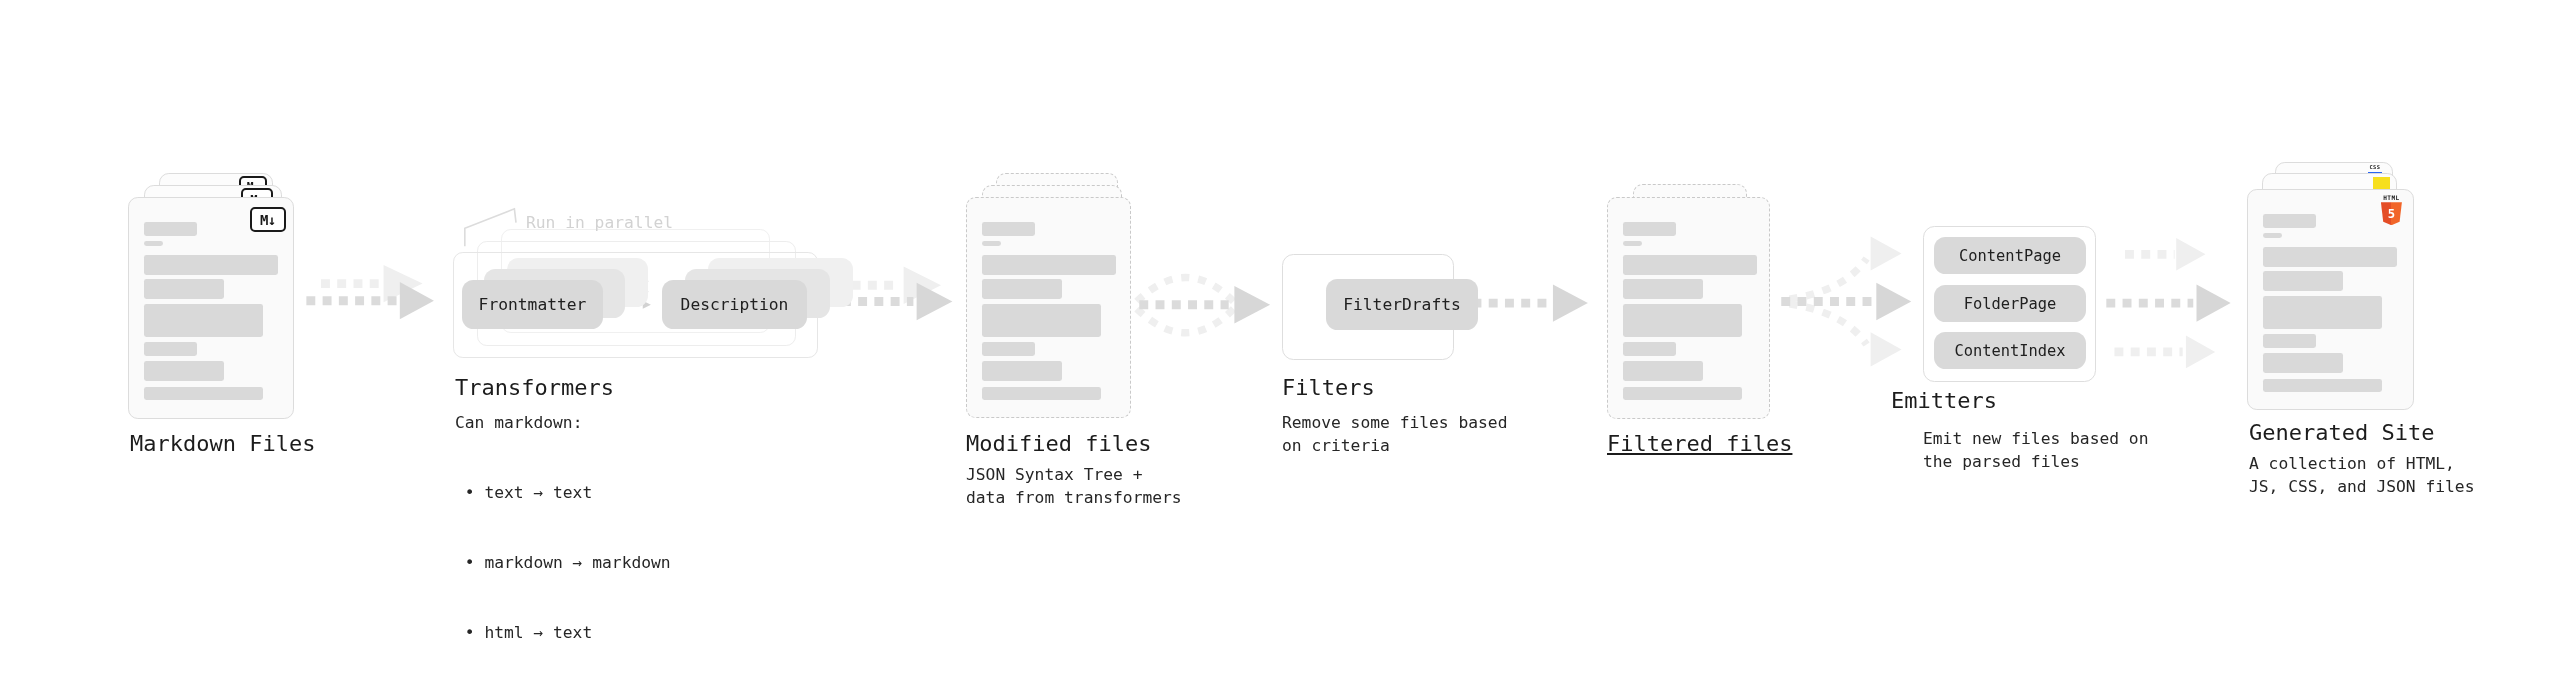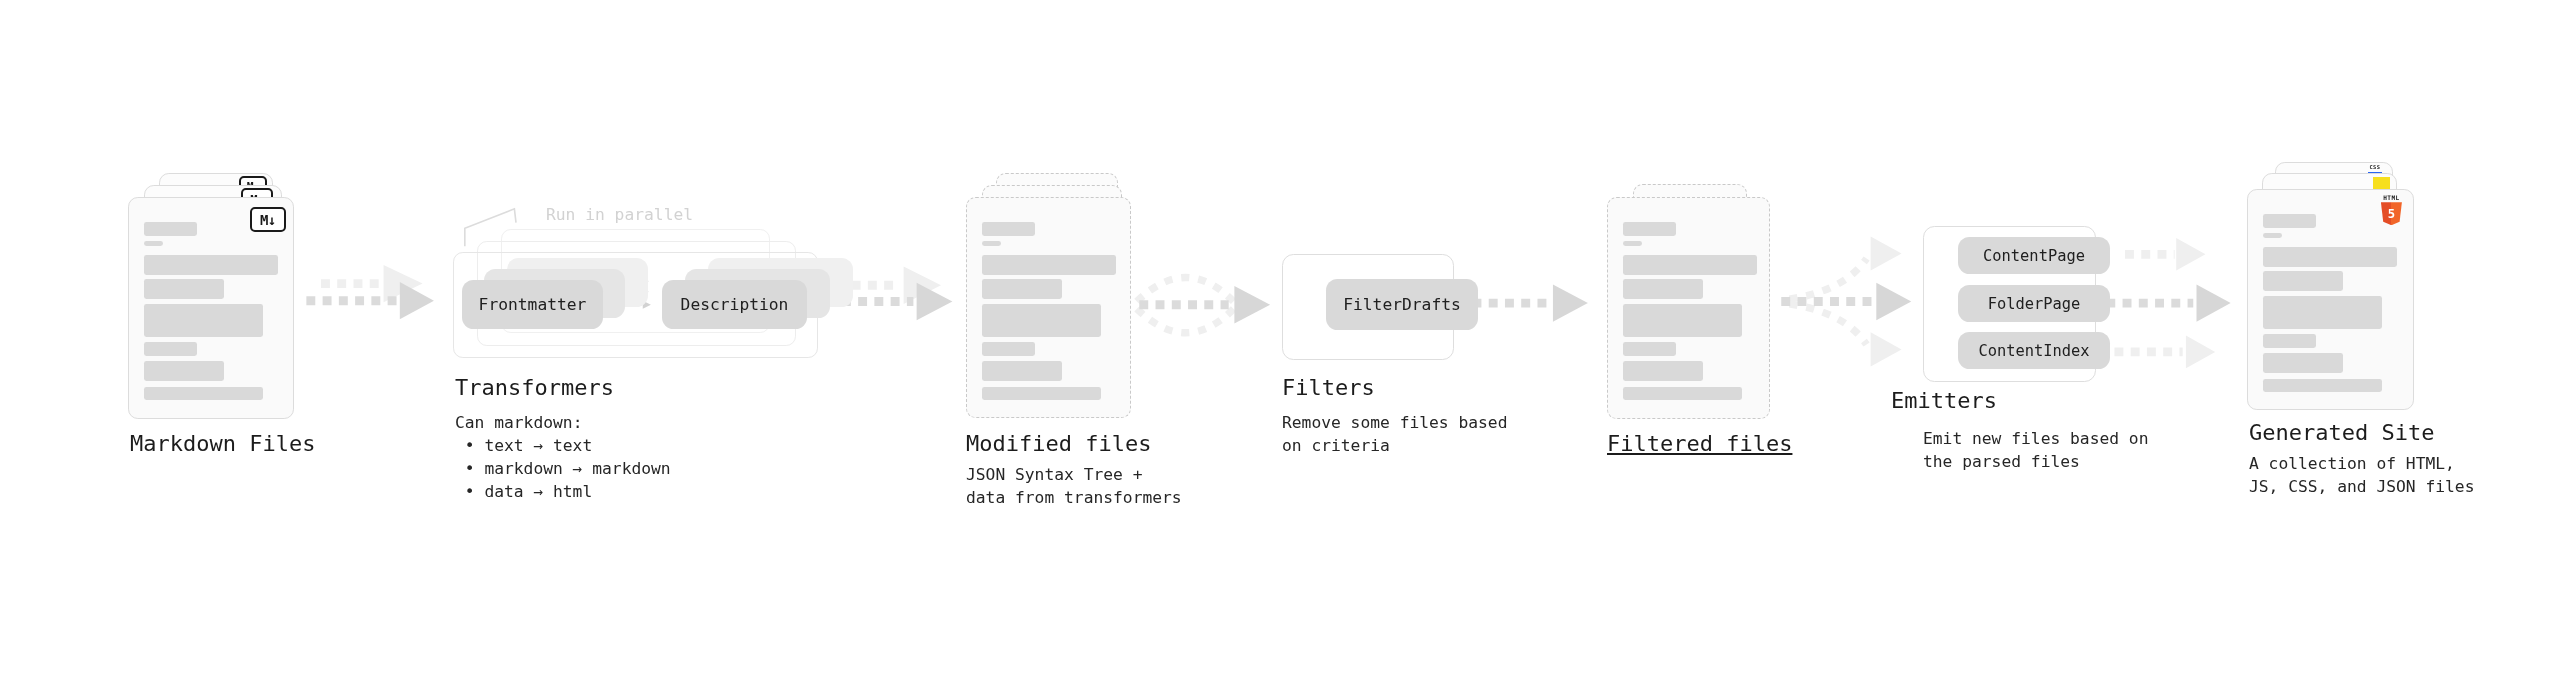--- a/index.html
+++ b/index.html
@@ -24,32 +24,32 @@
   .b7{left:14.6px;top:163px;width:80px;height:19.5px;}
   .b8{left:14.6px;top:189px;width:119px;height:13px;}
 
   
   .mdicon{position:absolute;background:#ffffff;border:2.4px solid #1a1a1a;border-radius:4.9px;color:#1a1a1a;
           display:flex;align-items:center;justify-content:center;font-weight:700;letter-spacing:-0.8px;}
 
   
   .title{position:absolute;font-size:22px;font-weight:500;color:#1c1c1c;white-space:nowrap;}
   .desc{position:absolute;font-size:16.3px;line-height:23px;color:#262626;white-space:nowrap;}
-  .desc .indent{margin-left:9.8px;}
+  .desc .indent{margin-left:9.8px;margin-top:47px;}
   .note{position:absolute;font-size:16.3px;color:#d2d2d2;white-space:nowrap;}
 
   
   .panel{position:absolute;border:1.6px solid #dedede;border-radius:11.4px;background:#ffffff;box-sizing:border-box;}
   .gbox{position:absolute;border-radius:9.8px;background:transparent;box-sizing:border-box;}
   .gbox.z1{border:1.6px solid #e6e6e6;}
   .gbox.z2{border:1.6px solid #ededed;}
   .gbox.z3{border:1.6px solid #f0f0f0;}
   .pill{position:absolute;background:#d9d9d9;border-radius:11.4px;display:flex;align-items:center;justify-content:center;
         font-size:16.3px;color:#202020;white-space:nowrap;box-sizing:border-box;}
-  .pill.small{font-size:15.4px;margin-left:24px;}
+  .pill.small{font-size:15.4px;}
   .pill.g1{background:#e5e5e5;}
   .pill.g2{background:#f0f0f0;}
 
   
   .html5{position:absolute;display:flex;flex-direction:column;align-items:center;}
   .html5 .word{font-size:6.1px;font-weight:700;color:#161616;letter-spacing:0.4px;line-height:6.5px;}
   .html5 .shield{width:21px;height:23px;margin-top:0.8px;background:linear-gradient(90deg,#e44d26 50%,#f16529 50%);
                  clip-path:polygon(0 0,100% 0,89% 85%,50% 100%,11% 85%);
                  display:flex;align-items:center;justify-content:center;color:#fff;font-size:12.2px;font-weight:700;}
   .cssbadge{position:absolute;display:flex;flex-direction:column;align-items:center;}
@@ -150,27 +150,27 @@
     <div class="gbox z1" style="left:453px;top:252px;width:365px;height:106px;"></div>
 
     <div class="pill g2" style="left:507px;top:258px;width:141px;height:49px;"></div>
     <div class="pill g1" style="left:484px;top:269px;width:141px;height:49px;"></div>
     <div class="pill g2" style="left:708px;top:258px;width:145px;height:49px;"></div>
     <div class="pill g1" style="left:685px;top:269px;width:145px;height:49px;"></div>
 
     <div class="pill" style="left:462px;top:280px;width:141px;height:49px;text-align:right;">Frontmatter</div>
     <div class="pill" style="left:662px;top:280px;width:145px;height:49px;">Description</div>
 
-    <div class="note" style="left:526px;top:205px;margin-left:20px;">Run in parallel</div>
+    <div class="note" style="left:526px;top:213px;">Run in parallel</div>
     <div class="title" style="left:455px;top:375px;">Transformers</div>
     <div class="desc" style="left:455px;top:411px;">
       <div>Can markdown:</div>
       <div class="indent">• text → text</div>
       <div class="indent">• markdown → markdown</div>
-      <div class="indent">• data → html</div>
+      <div class="indent">• html → text</div>
     </div>
   </div>
 
   
   <div style="display:contents">
     <div class="doc dashed" style="left:996px;top:173px;width:122px;height:179px;"></div>
     <div class="doc dashed" style="left:982px;top:185px;width:140px;height:179px;"></div>
     <div class="doc dashed front" style="left:966px;top:197px;width:165px;height:221px;">
       <div class="bar b1"></div>
       <div class="bar b2"></div>

